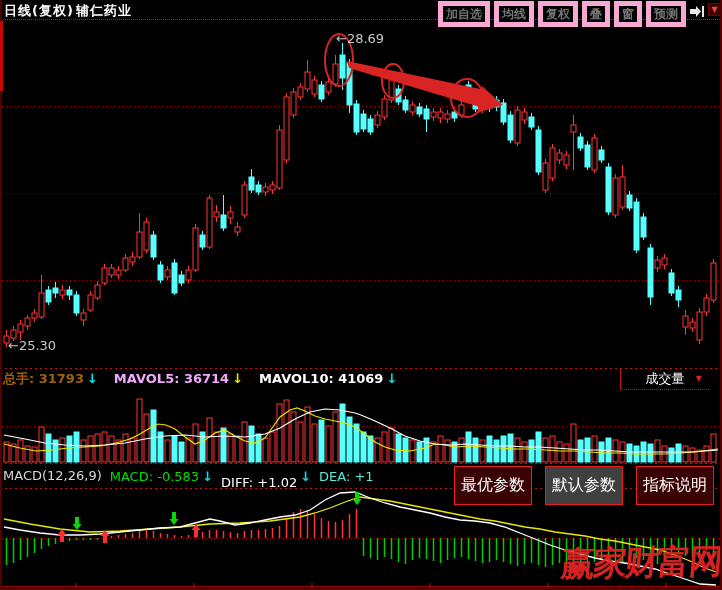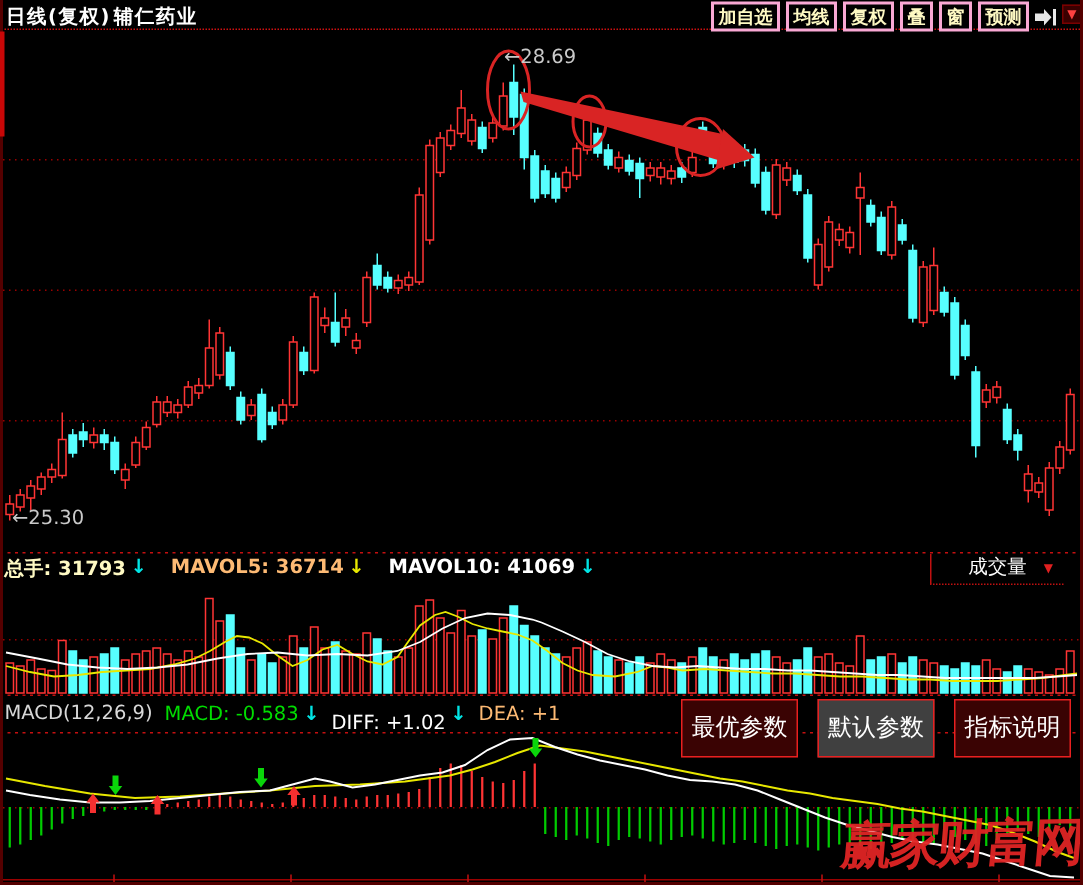--- a/index.html
+++ b/index.html
@@ -8,21 +8,21 @@
   #stage{position:absolute;left:0;top:0;width:722px;height:590px;background:#000;}
   #chart-svg{position:absolute;left:0;top:0;}
 
   
   .titlebar{position:absolute;left:0;top:0;width:722px;height:20px;
             border-bottom:1px dotted #d01010;box-sizing:border-box;}
   .title-left{position:absolute;left:4px;top:2px;color:#fff;font-size:13px;
               font-weight:bold;letter-spacing:1px;white-space:nowrap;}
   .title-stock{margin-left:2px;}
   .tb-buttons{position:absolute;right:36px;top:1px;display:flex;gap:4px;}
-  .tb-btn{border:2px solid #f9a8d4;color:#fef9c3;font-size:12px;font-weight:bold;
+  .tb-btn{border:5px solid #f9a8d4;color:#737373;font-size:12px;font-weight:bold;
           padding:0 3px;height:16px;line-height:16px;background:#000;white-space:nowrap;cursor:default;}
   .icon-next{position:absolute;right:17px;top:3px;width:16px;height:13px;}
   .icon-drop{position:absolute;right:1px;top:3px;width:13px;height:13px;background:#3a0000;
              border:1px solid #7a0000;color:#ff4040;font-size:8px;text-align:center;line-height:12px;box-sizing:border-box;}
 
   
   .price-label{position:absolute;color:#c9c9c9;font-size:13px;letter-spacing:0px;white-space:nowrap;}
 
   
   .vol-header{position:absolute;left:3px;top:370px;height:17px;display:flex;gap:16px;
@@ -519,25 +519,25 @@
         </svg>
     </span>
     <span class="icon-drop">▼</span>
   </div>
 
   <div class="price-label" style="left:336px;top:31px;">←28.69</div>
   <div class="price-label" style="left:8px;top:338px;">←25.30</div>
 
   <div class="vol-header" id="vol-header">
       <span class="stat">
-        <span style="color: #fef9c3;">总手: 31793</span>
+        <span style="color: #a16207;">总手: 31793</span>
         <span class="arrow" style="color: rgb(0, 229, 229);">↓</span>
       </span>
       <span class="stat">
-        <span style="color: #fdba74;">MAVOL5: 36714</span>
+        <span style="color: #f0abfc;">MAVOL5: 36714</span>
         <span class="arrow" style="color: rgb(232, 232, 0);">↓</span>
       </span>
       <span class="stat">
         <span style="color: rgb(255, 255, 255);">MAVOL10: 41069</span>
         <span class="arrow" style="color: rgb(0, 229, 229);">↓</span>
       </span>
     </div>
   <div class="vol-selector">
     <span>成交量</span>
     <span class="drop">▼</span>
@@ -547,21 +547,21 @@
     <span style="color:#d8d8d8;">MACD(12,26,9)</span>
   <span class="stat">
         <span style="color: rgb(0, 221, 0);">MACD: -0.583</span>
         <span class="arrow" style="color: rgb(0, 229, 229);">↓</span>
       </span>
       <span class="stat">
         <span style="color: rgb(255, 255, 255); margin-top: 12px;">DIFF: +1.02</span>
         <span class="arrow" style="color: rgb(0, 229, 229);">↓</span>
       </span>
       <span class="stat">
-        <span style="color: #fdba74;">DEA: +1</span>
+        <span style="color: #5eead4;">DEA: +1</span>
       </span>
     </div>
   <div class="macd-buttons" id="macd-buttons">
       <div class="macd-btn">最优参数</div>
       <div class="macd-btn bright">默认参数</div>
       <div class="macd-btn">指标说明</div>
     </div>
 
   <div class="watermark">赢家财富网</div>
 

